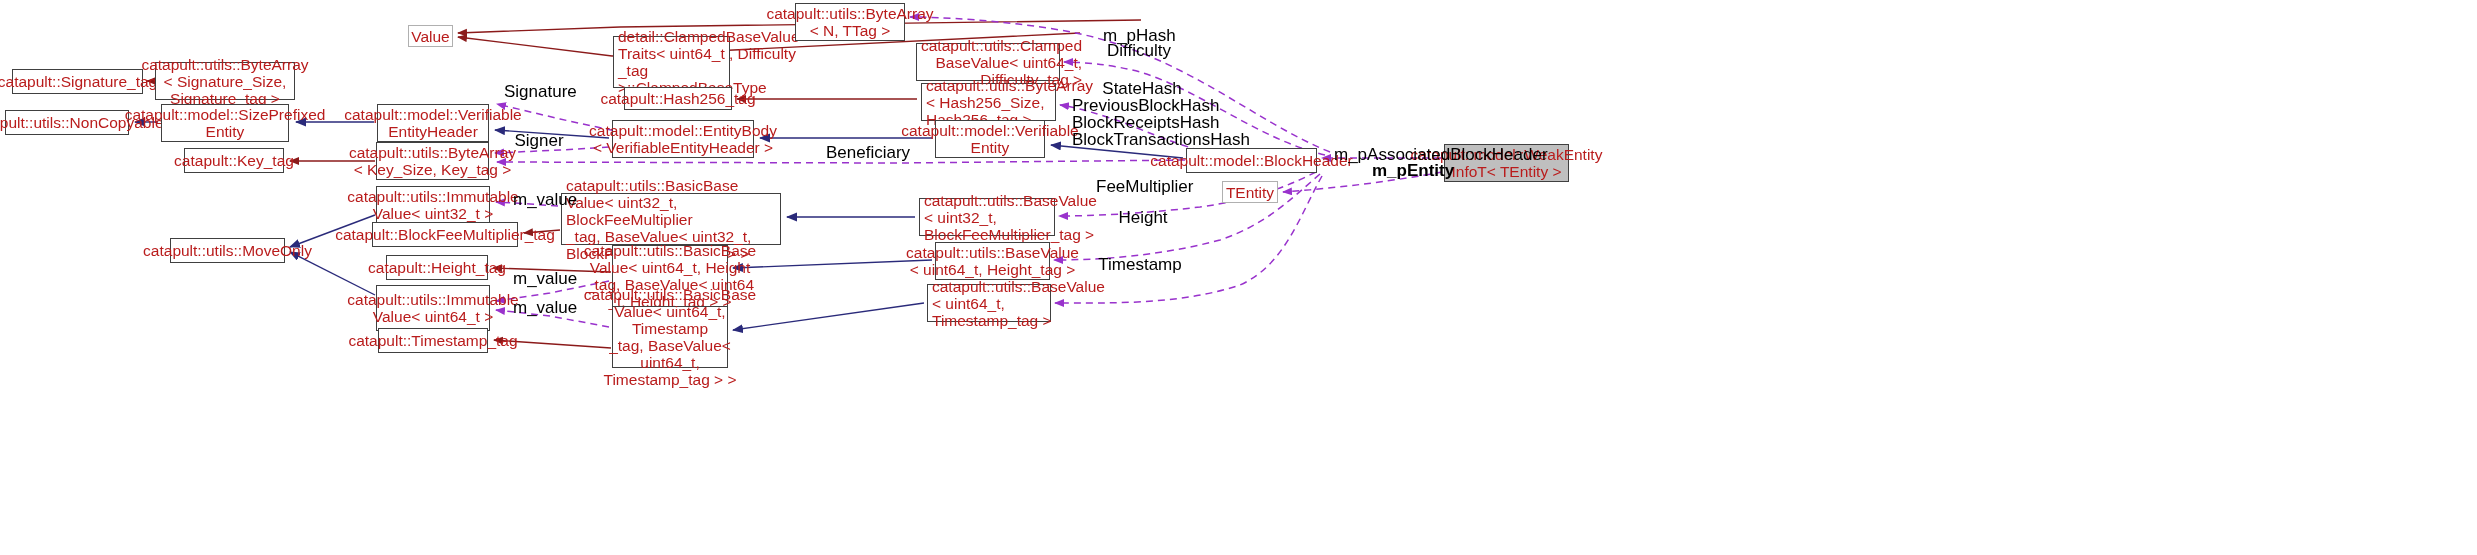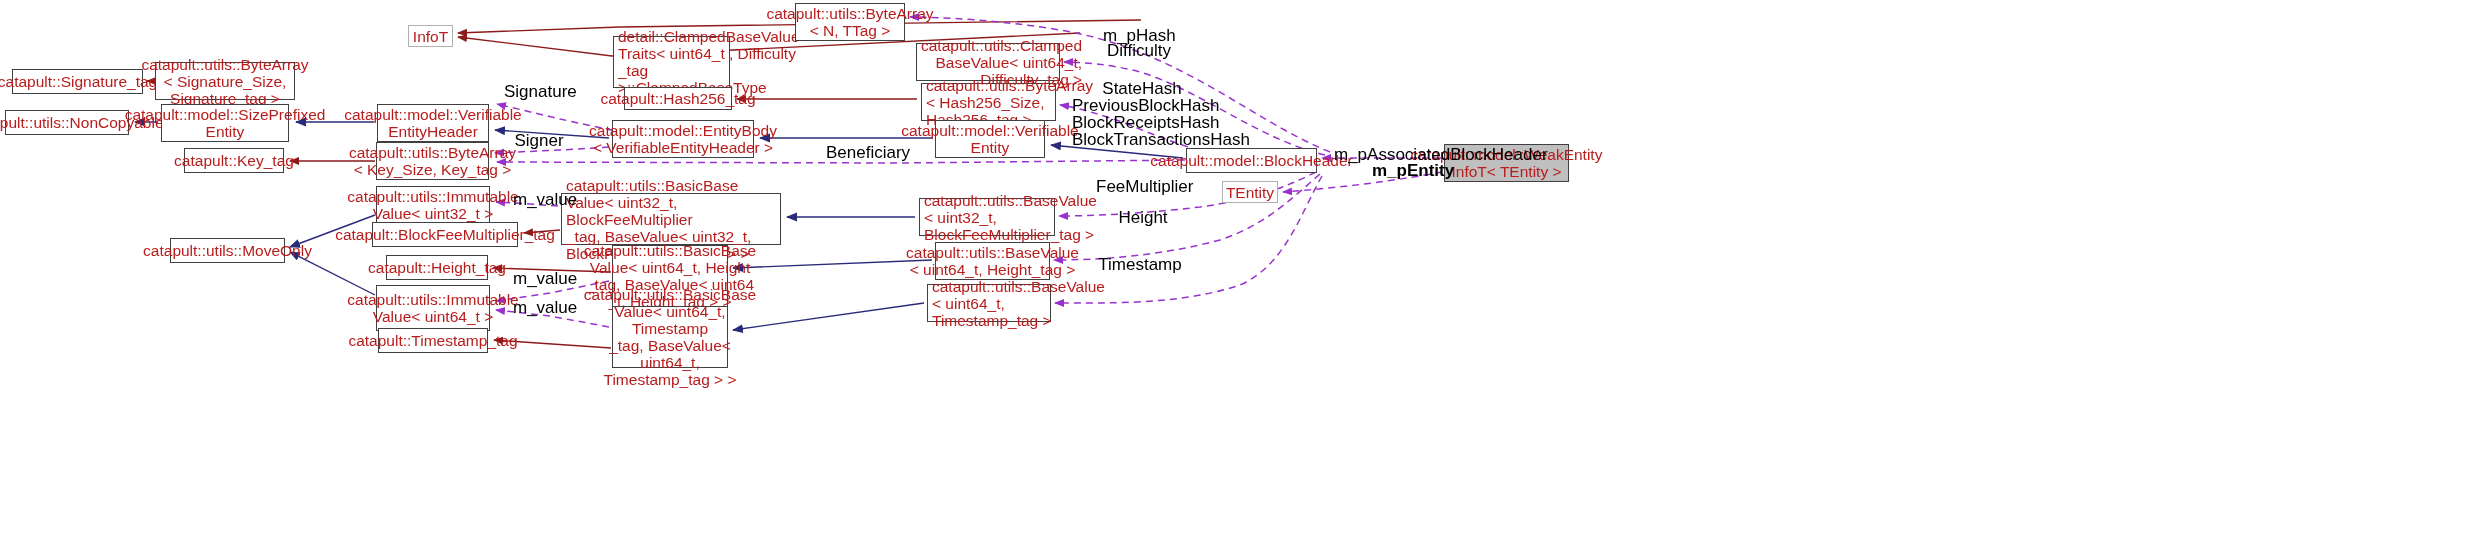--- a/index.html
+++ b/index.html
@@ -142,21 +142,21 @@
 Value&lt; uint32_t, BlockFeeMultiplier
 _tag, BaseValue&lt; uint32_t, BlockFeeMultiplier_tag &gt; &gt;</div>
       <div class="node" style="left: 612px; top: 245px; width: 116px; height: 62px;">catapult::utils::BasicBase
 Value&lt; uint64_t, Height
 _tag, BaseValue&lt; uint64
 _t, Height_tag &gt; &gt;</div>
       <div class="node" style="left: 612px; top: 306px; width: 116px; height: 62px;">catapult::utils::BasicBase
 Value&lt; uint64_t, Timestamp
 _tag, BaseValue&lt; uint64_t,
 Timestamp_tag &gt; &gt;</div>
-      <div class="node thin" style="left: 408px; top: 25px; width: 45px; height: 22px;">InfoT</div>
+      <div class="node thin" style="left: 408px; top: 25px; width: 45px; height: 22px;">Value</div>
       <div class="node" style="left: 613px; top: 36px; width: 117px; height: 52px; justify-content: flex-start; text-align: left;">detail::ClampedBaseValue
 Traits&lt; uint64_t , Difficulty
 _tag &gt;::ClampedBaseType</div>
       <div class="node" style="left: 624px; top: 87px; width: 108px; height: 23px;">catapult::Hash256_tag</div>
       <div class="node" style="left: 795px; top: 3px; width: 110px; height: 38px;">catapult::utils::ByteArray
 &lt; N, TTag &gt;</div>
       <div class="node" style="left: 916px; top: 43px; width: 144px; height: 38px; justify-content: flex-start; text-align: right;">catapult::utils::Clamped
 BaseValue&lt; uint64_t, Difficulty_tag &gt;</div>
       <div class="node" style="left: 921px; top: 83px; width: 135px; height: 38px; justify-content: flex-start; text-align: left;">catapult::utils::ByteArray
 &lt; Hash256_Size, Hash256_tag &gt;</div>

